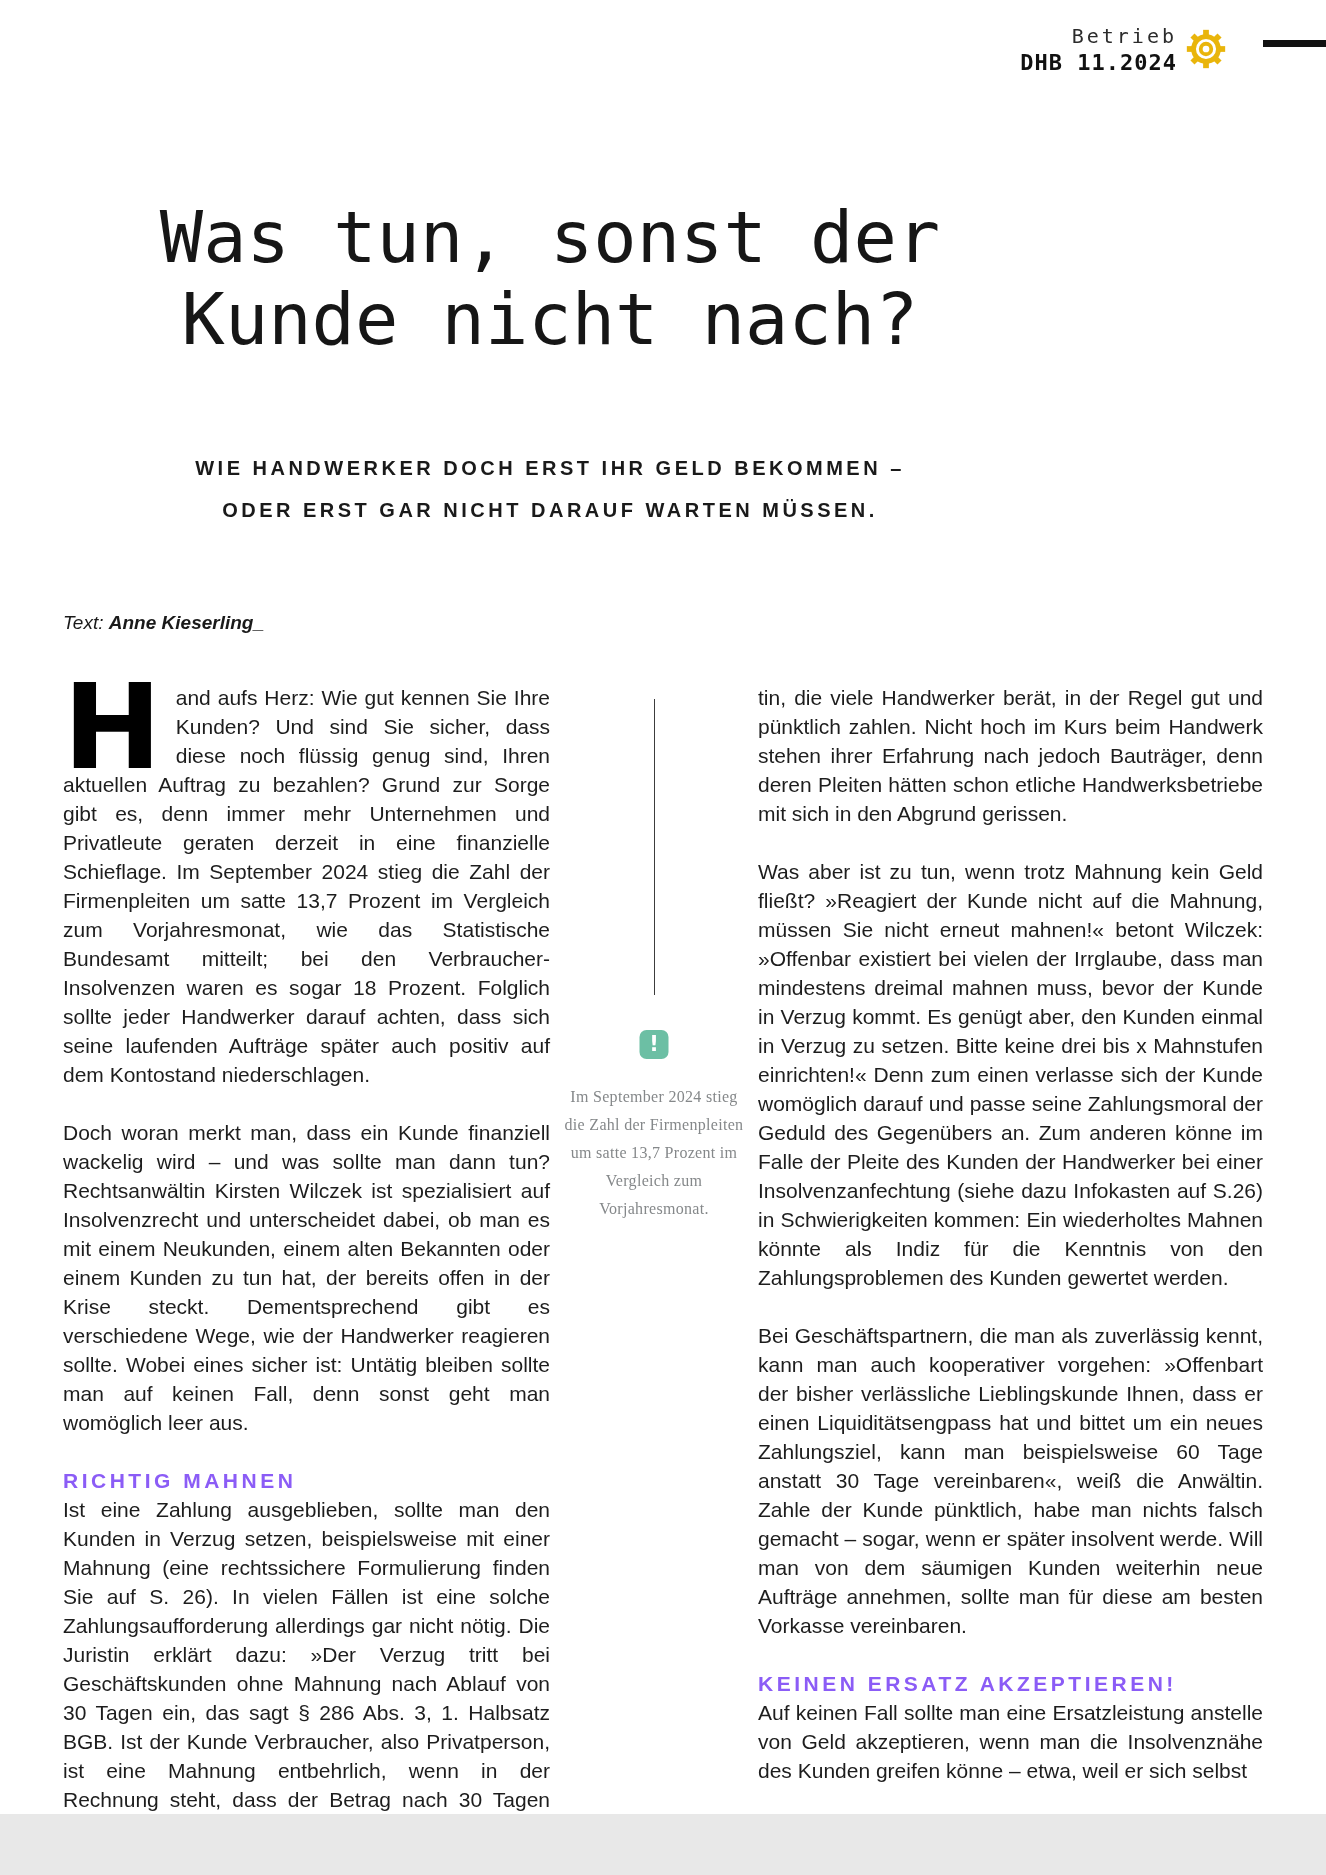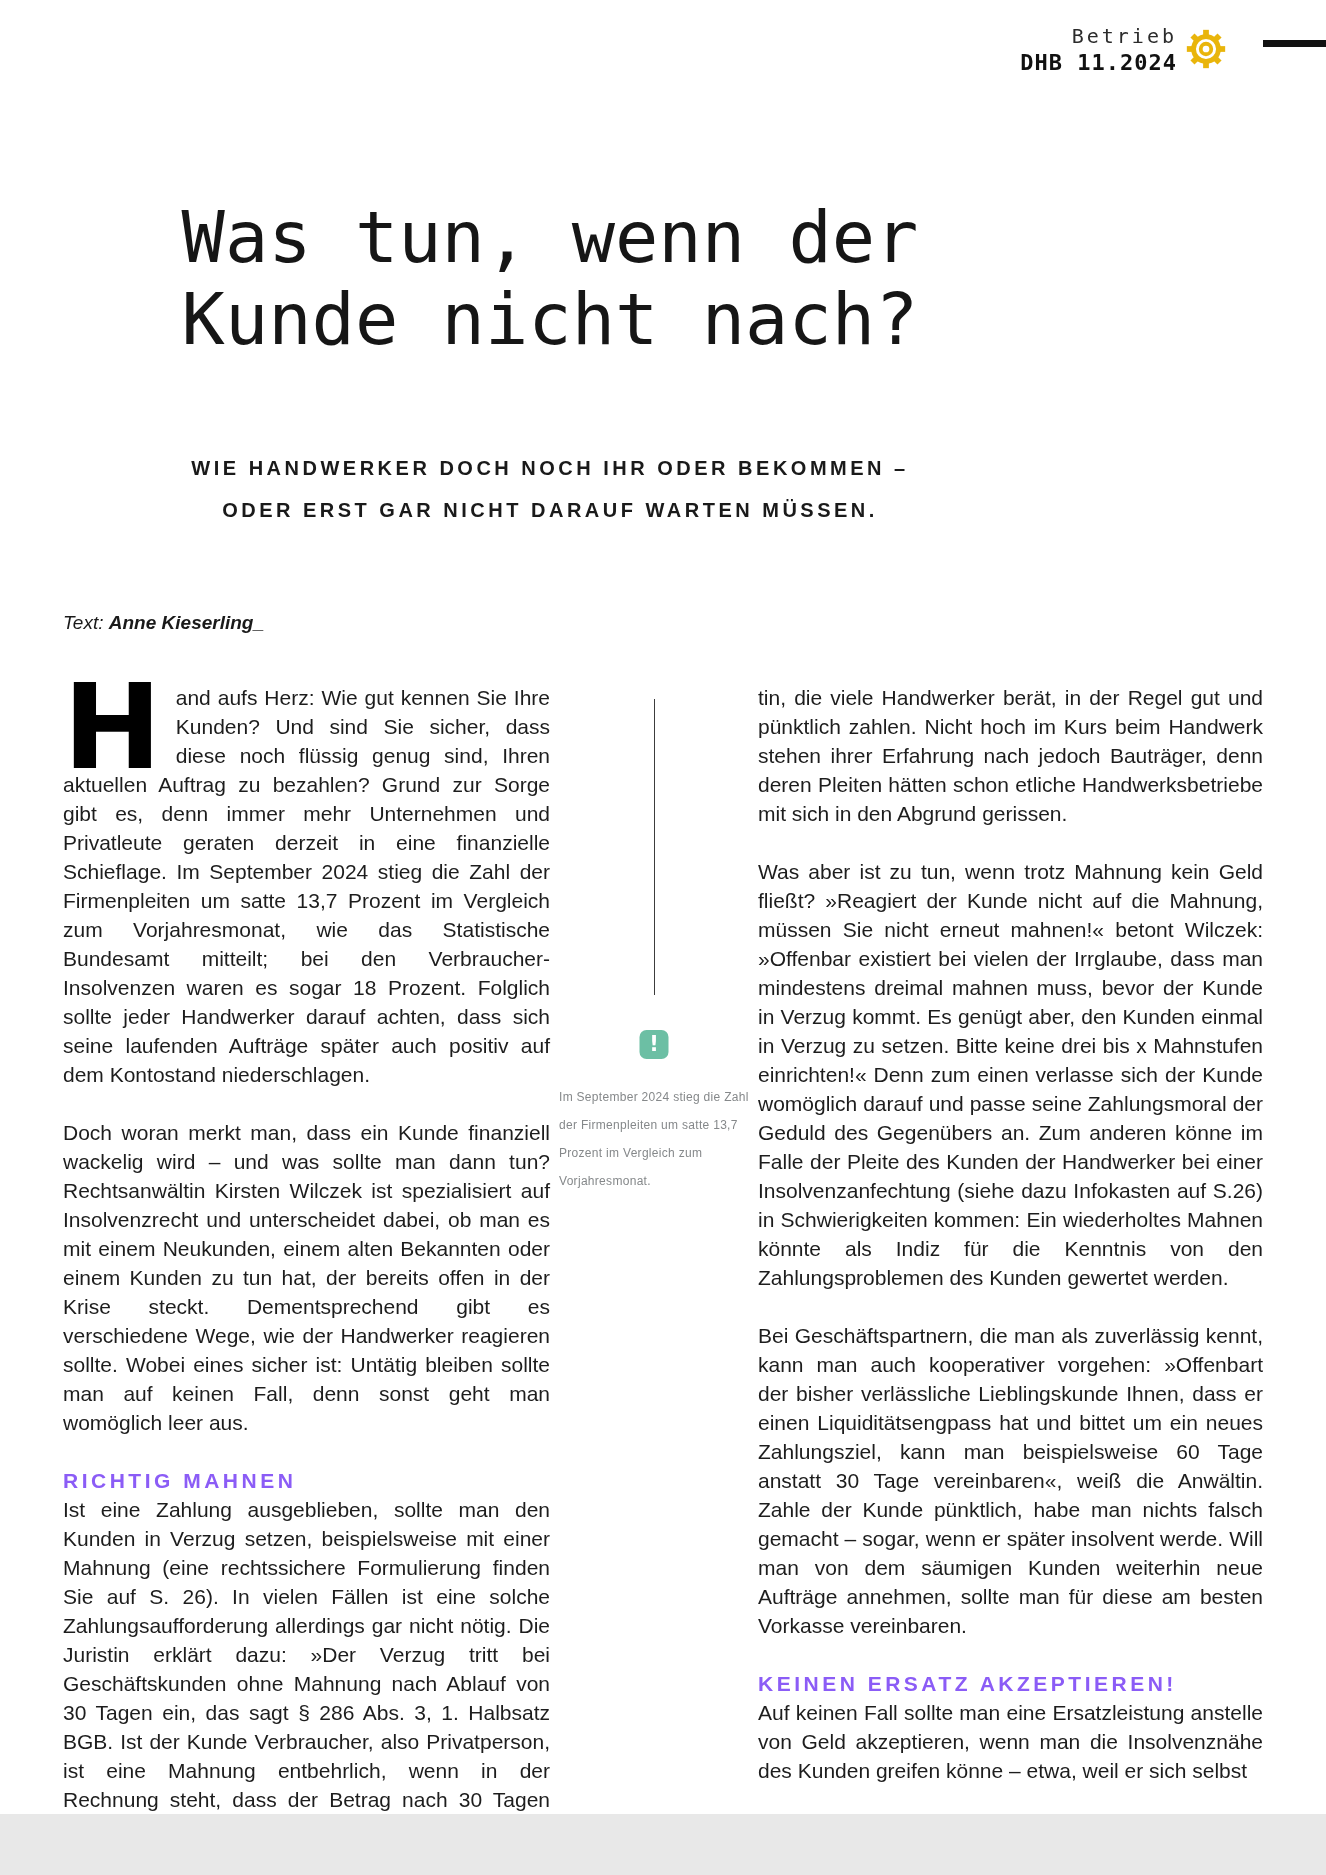--- a/index.html
+++ b/index.html
@@ -92,23 +92,23 @@
     width:29px;height:29px;border-radius:7px;
     background:#6CBFA4;
     color:#fff;text-align:center;
     font-family:"DejaVu Sans",sans-serif;
     font-weight:bold;font-size:21px;line-height:29px;
   }
   .pq-text{
     position:absolute;top:400px;left:50%;
     transform:translateX(-50%);
     width:190px;
-    text-align:left;
-    font-family:Liberation Sans, sans-serif;
-    font-size:12px;line-height:28px;
+    text-align:center;
+    font-family:Liberation Serif, serif;
+    font-size:16px;line-height:28px;
     color:#85888a;letter-spacing:0.3px;
   }
 
   
   .footer-dash{position:absolute;top:1836px;left:0;width:42px;height:6px;background:#111;}
   .footer-page{position:absolute;top:1824px;left:60px;font-family:"DejaVu Sans Mono",monospace;}
   .footer-page .s{font-size:19px;color:#333;letter-spacing:1px;}
   .footer-page .num{font-size:25px;font-weight:normal;color:#111;margin-left:8px;}
   .footer-right{position:absolute;top:1826px;right:94px;font-family:"DejaVu Sans Mono",monospace;white-space:nowrap;}
   .footer-right .issue{font-size:20px;font-weight:bold;color:#111;letter-spacing:1px;}
@@ -133,25 +133,25 @@
       <line x1="10" y1="24" x2="4" y2="24"></line>
       <line x1="14.1" y1="14.1" x2="9.9" y2="9.9"></line>
       <line x1="24" y1="10" x2="24" y2="4"></line>
       <line x1="33.9" y1="14.1" x2="38.1" y2="9.9"></line>
     </g>
     <circle cx="24" cy="24" r="13" fill="#fff" stroke="#E9B50B" stroke-width="5"></circle>
     <circle cx="24" cy="24" r="5.5" fill="#fff" stroke="#E9B50B" stroke-width="4"></circle>
   </svg>
 
   <div class="title">
-    <div>Was tun, wenn der</div>
+    <div>Was tun, sonst der</div>
     <div>Kunde nicht nach?</div>
   </div>
   <div class="subtitle">
-    <div>WIE HANDWERKER DOCH NOCH IHR ODER BEKOMMEN –</div>
+    <div>WIE HANDWERKER DOCH ERST IHR GELD BEKOMMEN –</div>
     <div>ODER ERST GAR NICHT DARAUF WARTEN MÜSSEN.</div>
   </div>
 
   <div class="byline">
     <span>Text:</span>
     <span class="author">Anne Kieserling_</span>
   </div>
 
   <div class="columns">
 

